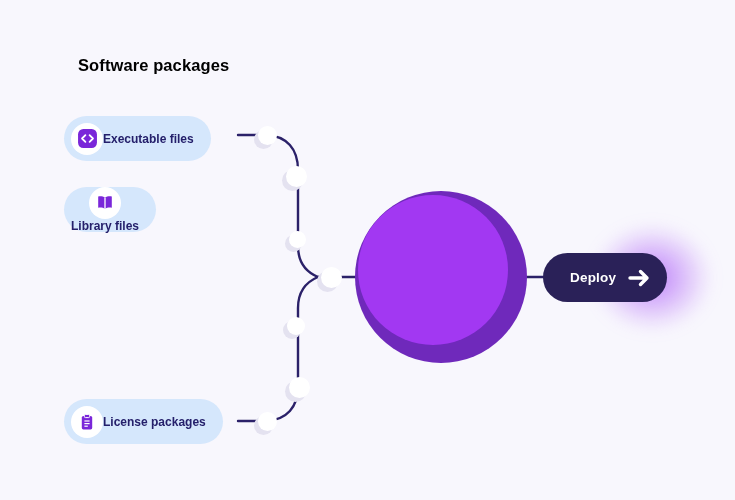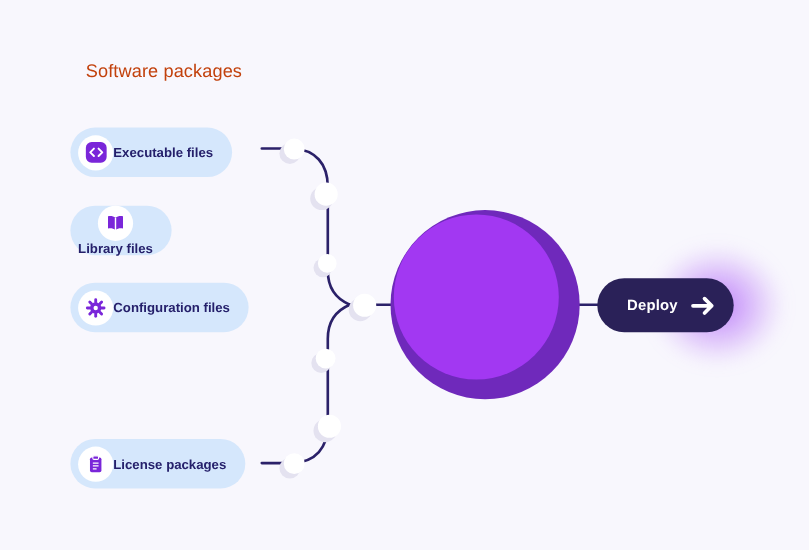--- a/index.html
+++ b/index.html
@@ -7,21 +7,21 @@
     width:735px;height:500px;
     background:#f8f7fd;
     font-family:"Liberation Sans", sans-serif;
     position:relative;
     overflow:hidden;
   }
   .canvas{position:absolute;inset:0;width:735px;height:500px;}
 
   .page-title{
     position:absolute;left:78px;top:56px;
-    font-size:16.5px;font-weight:400;color:#c2410c;
+    font-size:16.5px;font-weight:700;color:#000000;
     letter-spacing:.1px;
   }
 
   
   .pill{
     position:absolute;left:64px;height:45px;
     display:inline-flex;align-items:center;
     padding:0 17px 0 7px;
     background:#d5e7fc;border-radius:23px;
     box-sizing:border-box;
@@ -105,39 +105,20 @@
   <div class="pill" id="pill-1">
     <span class="icon-circle">
       <svg width="20" height="20" viewBox="0 0 20 20">
         <path d="M10 4.8 C8.2 3.4 5.6 3 3.2 3.5 V14.8 C5.6 14.3 8.2 14.7 10 16.1 C11.8 14.7 14.4 14.3 16.8 14.8 V3.5 C14.4 3 11.8 3.4 10 4.8 Z" fill="#7a26d9"></path>
         <line x1="10" y1="4.8" x2="10" y2="16.1" stroke="#ffffff" stroke-width="1.3"></line>
       </svg>
     </span>
     <span class="label">Library files</span>
   </div>
 
-  <div class="pill" id="pill-2">
-    <span class="icon-circle">
-      <svg width="20" height="20" viewBox="0 0 20 20">
-        <circle cx="10" cy="10" r="5.2" fill="#7a26d9"></circle>
-        <g stroke="#7a26d9" stroke-width="2.6" stroke-linecap="round">
-          <line x1="10" y1="2.4" x2="10" y2="4.6"></line>
-          <line x1="10" y1="15.4" x2="10" y2="17.6"></line>
-          <line x1="2.4" y1="10" x2="4.6" y2="10"></line>
-          <line x1="15.4" y1="10" x2="17.6" y2="10"></line>
-          <line x1="4.6" y1="4.6" x2="6.2" y2="6.2"></line>
-          <line x1="13.8" y1="13.8" x2="15.4" y2="15.4"></line>
-          <line x1="4.6" y1="15.4" x2="6.2" y2="13.8"></line>
-          <line x1="13.8" y1="6.2" x2="15.4" y2="4.6"></line>
-        </g>
-        <circle cx="10" cy="10" r="2" fill="#ffffff"></circle>
-      </svg>
-    </span>
-    <span class="label">Configuration files</span>
-  </div>
 
 
   <div class="pill" id="pill-4">
     <span class="icon-circle">
       <svg width="20" height="20" viewBox="0 0 20 20">
         <rect x="4.8" y="4" width="10.4" height="13.4" rx="1.6" fill="#7a26d9"></rect>
         <rect x="7.4" y="2.4" width="5.2" height="3.2" rx="1" fill="#7a26d9" stroke="#ffffff" stroke-width="1"></rect>
         <line x1="7.4" y1="9" x2="12.6" y2="9" stroke="#ffffff" stroke-width="1.2"></line>
         <line x1="7.4" y1="11.6" x2="12.6" y2="11.6" stroke="#ffffff" stroke-width="1.2"></line>
         <line x1="7.4" y1="14.2" x2="10.8" y2="14.2" stroke="#ffffff" stroke-width="1.2"></line>

